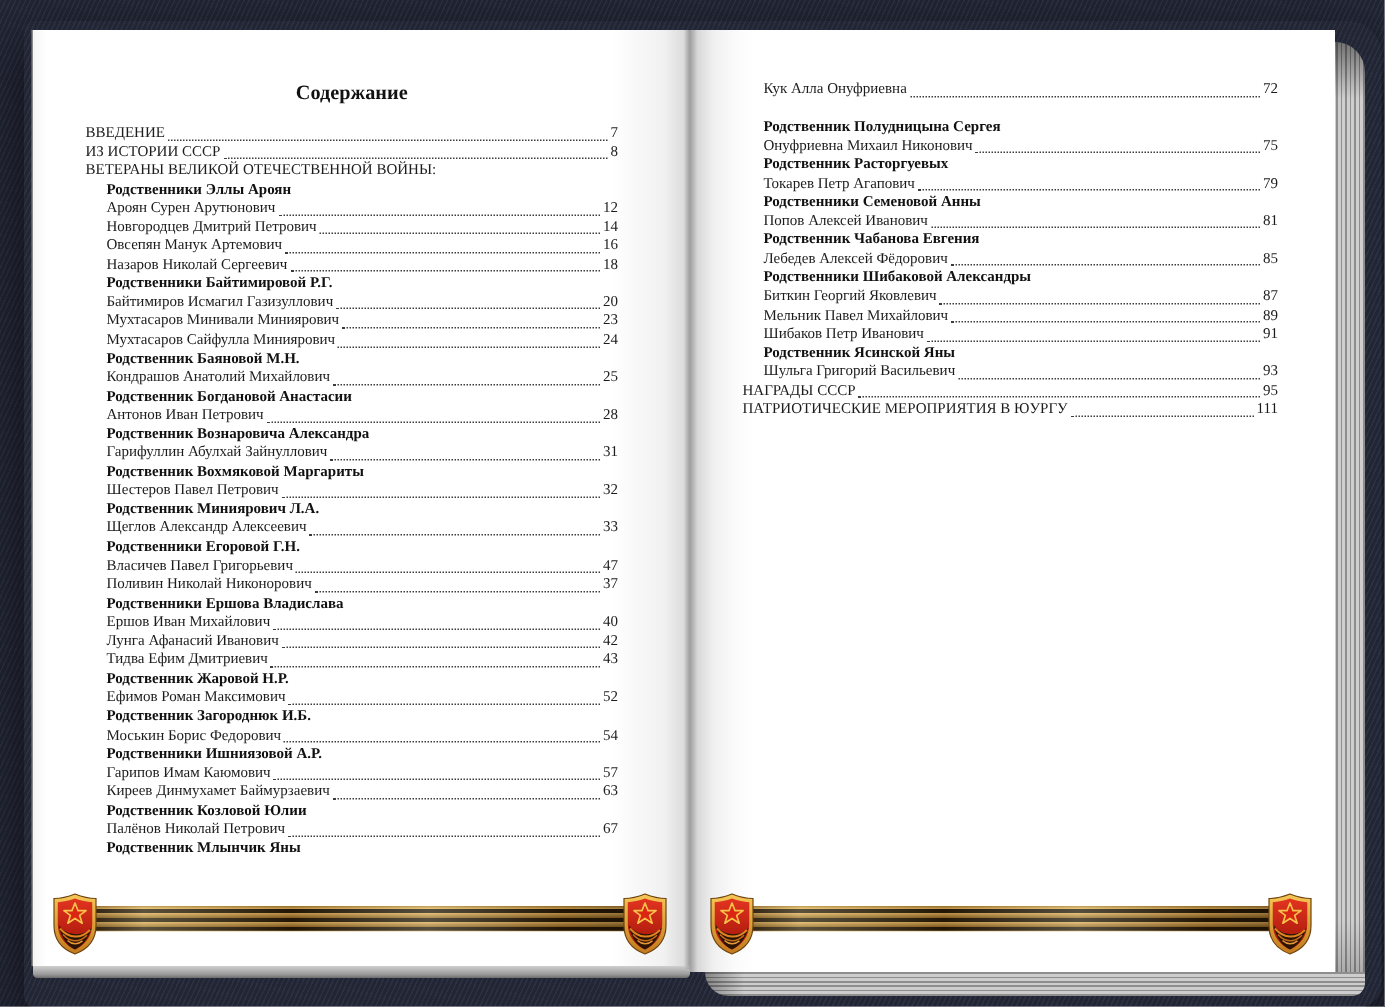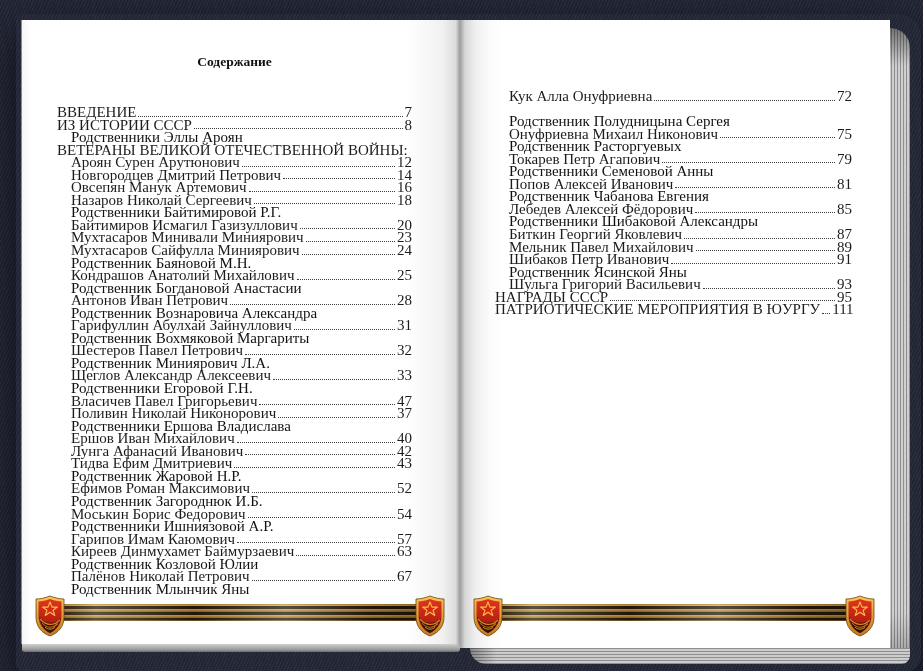--- a/index.html
+++ b/index.html
@@ -59,25 +59,25 @@
     background:linear-gradient(90deg, rgba(0,0,0,0) 0, rgba(0,0,0,0.18) 45%, rgba(0,0,0,0.10) 60%, rgba(0,0,0,0) 100%);
   }
 
   
   .content-left{padding:33px 48px 0 35px;}
   .content-right{padding:34px 38px 0 35px;}
   .toc-heading{
     text-align:center;font-weight:bold;font-size:13.5px;line-height:17px;
     color:#111;margin:0 0 13px 0;
   }
-  .toc{color:#1c1c1c;font-size:15px;margin-top:36px;}
+  .toc{color:#1c1c1c;font-size:10px;}
   .row{display:flex;align-items:flex-end;min-height:12.55px;line-height:12.55px;}
   .row .t{white-space:nowrap;}
   .row.bold{padding-left:14px;}
-  .row.bold .t{font-weight:normal;color:#111;}
+  .row.bold .t{font-weight:bold;color:#111;}
   .row.item{padding-left:14px;}
   .leader{
     flex:1;border-bottom:1px dotted #3c3c3c;margin:0 2px 2px 2px;min-width:8px;
   }
   .pg{white-space:nowrap;}
   .row.spacer{visibility:hidden;}
 
   
   .ribbon{position:absolute;left:12px;right:14px;top:575px;height:42px;}
   .band{
@@ -136,27 +136,27 @@
               <span class="leader"></span>
               <span class="pg">7</span>
             </div>
 
             <div class="row caps">
               <span class="t">ИЗ ИСТОРИИ СССР</span>
               <span class="leader"></span>
               <span class="pg">8</span>
             </div>
 
-            <div class="row bold no-page">
-              <span class="t">Родственники Эллы Ароян</span>
-
-            </div>
-
             <div class="row caps no-page">
               <span class="t">ВЕТЕРАНЫ ВЕЛИКОЙ ОТЕЧЕСТВЕННОЙ ВОЙНЫ:</span>
+
+            </div>
+
+            <div class="row bold no-page">
+              <span class="t">Родственники Эллы Ароян</span>
 
             </div>
 
             <div class="row item">
               <span class="t">Ароян Сурен Арутюнович</span>
               <span class="leader"></span>
               <span class="pg">12</span>
             </div>
 
             <div class="row item">

